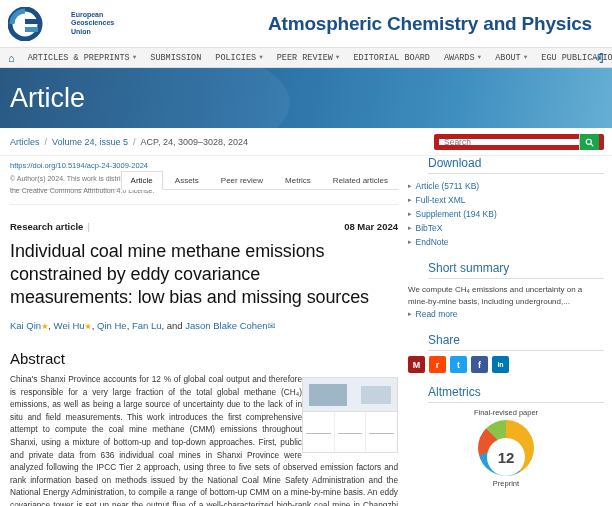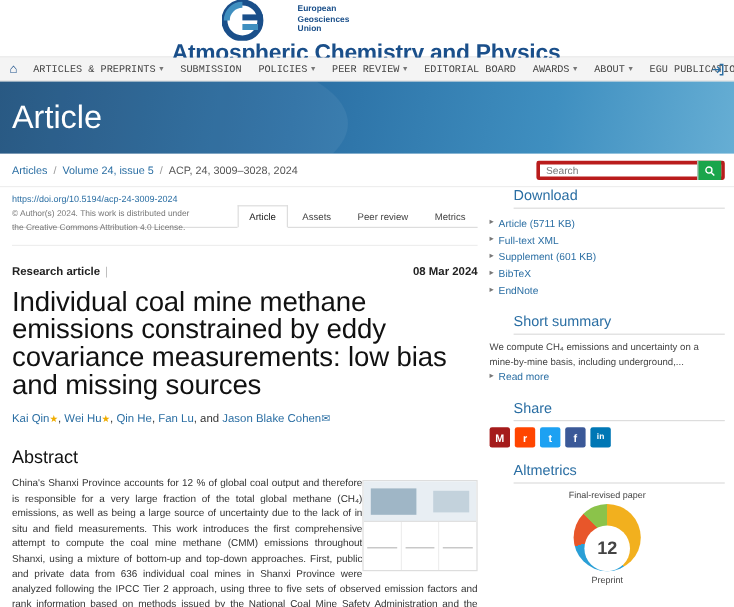--- a/index.html
+++ b/index.html
@@ -14,21 +14,20 @@
   }
 
   
   .masthead {
     height: 48px;
     display: flex;
     align-items: center;
     background: #fff;
     border-bottom: 1px solid #e2e2e2;
     padding-left: 8px;
-    flex-direction: column;
   }
   .logo-wrap { display:flex; align-items:center; width: 250px; }
   .egu-mark { display:flex; align-items:center; }
   .egu-text {
     font-size: 7px;
     line-height: 8.5px;
     color: #1a4f8a;
     margin-left: 5px;
     font-weight: bold;
   }
@@ -89,22 +88,22 @@
     display:flex; align-items:center;
     padding: 6px 8px 5px 10px;
     font-size: 9px;
     border-bottom: 1px solid #eee;
   }
   .crumbrow a { color:#2a6ea3; text-decoration:none; }
   .crumb-sep { color:#999; margin: 0 5px; }
   .crumb-current { color:#555; }
   .searchbox {
     margin-left:auto; display:flex; align-items:center;
-    border:3px solid #b91c1c; border-radius:2px; height:16px;
-    background:#fff; width: 157px;
+    border:5px solid #b91c1c; border-radius:2px; height:16px;
+    background:#fff; width: 170px;
   }
   .searchbox input {
     border:none; outline:none; flex:1; font-size:8.5px;
     padding: 0 5px; color:#777; height:14px;
     font-family: "Liberation Sans", sans-serif;
     background: transparent;
   }
   .search-btn {
     width:20px; height:16px; background:#1aa54b; color:#fff;
     display:flex; align-items:center; justify-content:center;
@@ -139,21 +138,21 @@
 
   .typerow {
     display:flex; align-items:baseline; border-top:1px solid #eee;
     padding-top:16px; margin-top:14px;
   }
   .artic-type { font-size:9.5px; color:#222; font-weight:bold; }
   .artic-type .pipe { color:#bbb; font-weight:normal; margin-left:4px;}
   .pubdate { margin-left:auto; font-size:9.5px; color:#222; font-weight:bold; }
 
   h2.title {
-    font-size: 23px; font-weight: normal; color:#111;
+    font-size: 18px; font-weight: normal; color:#111;
     line-height: 23px; margin: 8px 16px 0 0; letter-spacing: -0.1px;
   }
   .authors { margin-top: 10px; font-size: 9.5px; line-height: 14px; }
   .authors a { color:#2a6ea3; text-decoration:none; }
   .star { color:#f0ad00; font-size:8px; }
   .mail { color:#2a6ea3; font-size: 9px; }
 
   h3.abs { font-size: 15px; font-weight:normal; color:#111; margin: 16px 0 6px 0; }
   .abstract { font-size:8.3px; line-height: 12.6px; color:#333; text-align: justify; }
 
@@ -299,20 +298,21 @@
       <a href="#">https://doi.org/10.5194/acp-24-3009-2024</a>
       <div class="license">© Author(s) 2024. This work is distributed under</div>
       <div class="license">the Creative Commons Attribution 4.0 License.</div>
     </div>
 
     <div class="tabrow">
       <div class="tab active">Article</div>
       <div class="tab">Assets</div>
       <div class="tab">Peer review</div>
       <div class="tab">Metrics</div>
+      <div class="tab">Related articles</div>
     </div>
 
     <div class="typerow">
       <div class="artic-type">
         <span>Research article</span><span class="pipe">|</span>
       </div>
       <div class="pubdate">08 Mar 2024</div>
     </div>
 
     <h2 class="title">Individual coal mine methane emissions constrained by eddy covariance measurements: low bias and missing sources</h2>
@@ -347,21 +347,21 @@
       <div class="sec-item">
         <span class="bullet">▸</span>
         <span>Article (5711 KB)</span>
       </div>
       <div class="sec-item">
         <span class="bullet">▸</span>
         <span>Full-text XML</span>
       </div>
       <div class="sec-item">
         <span class="bullet">▸</span>
-        <span>Supplement (601 KB)</span>
+        <span>Supplement (194 KB)</span>
       </div>
       <div class="sec-item">
         <span class="bullet">▸</span>
         <span>BibTeX</span>
       </div>
       <div class="sec-item">
         <span class="bullet">▸</span>
         <span>EndNote</span>
       </div>
     </div>

